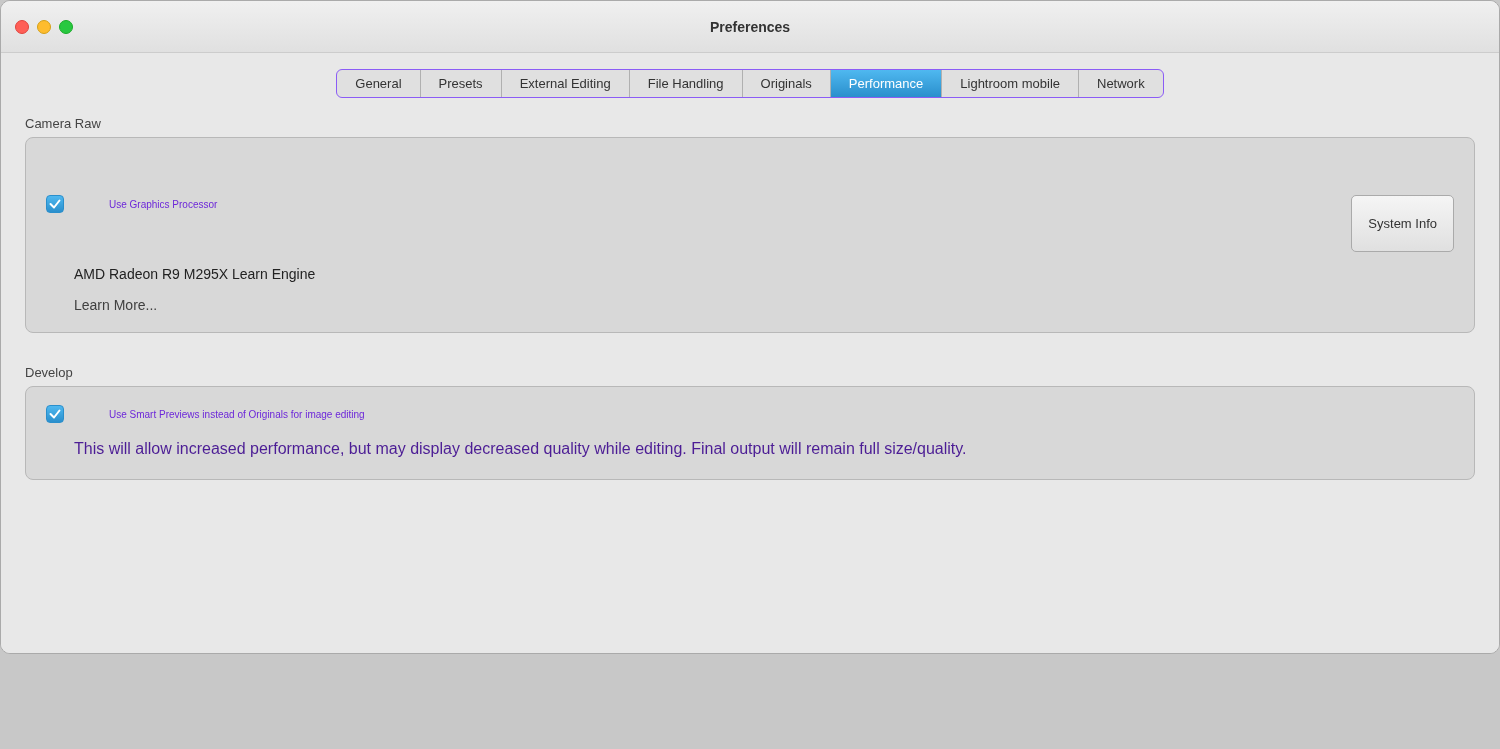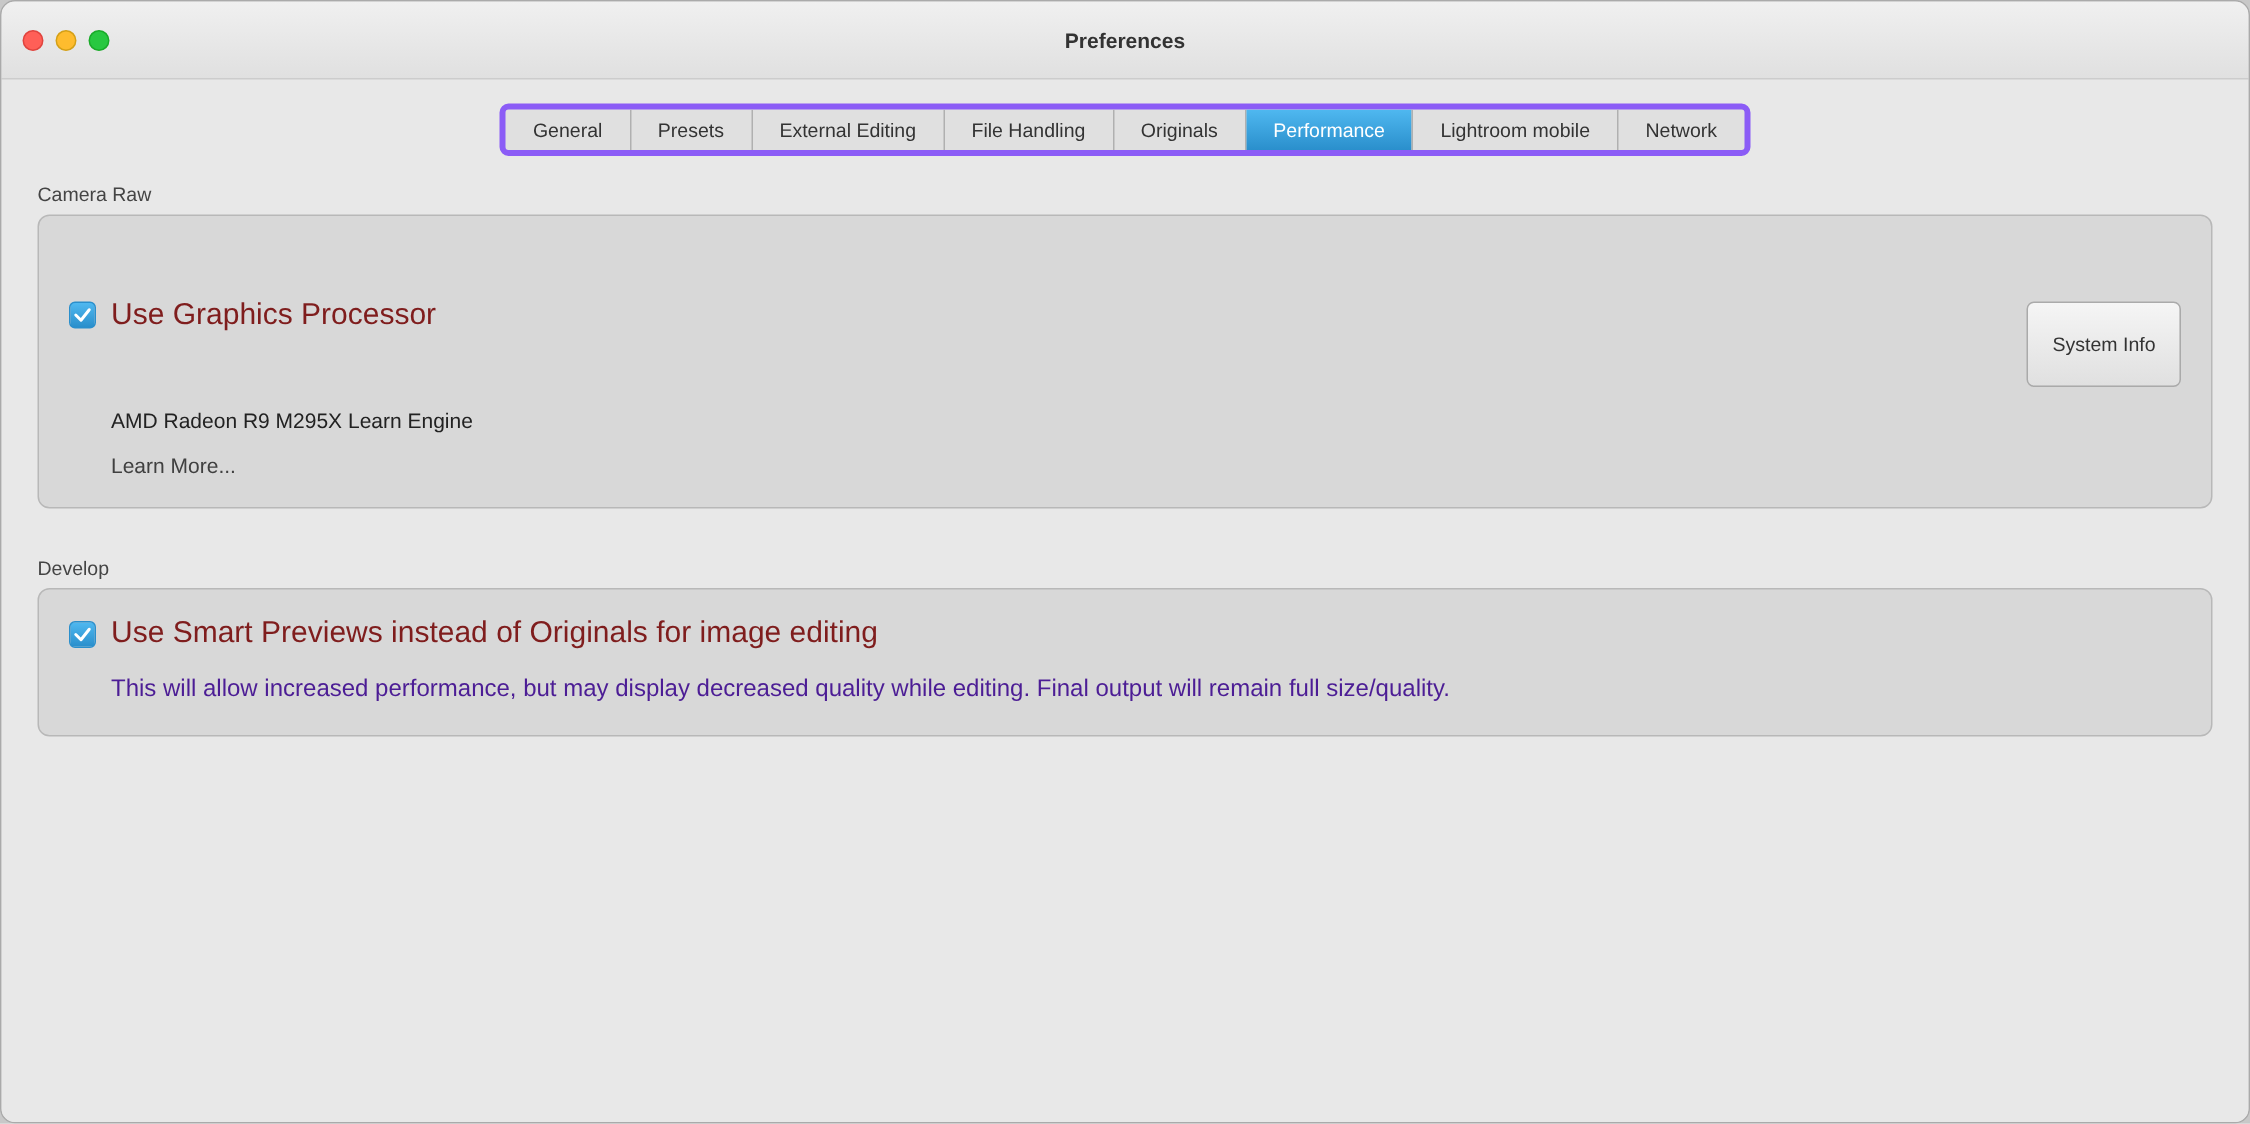--- a/index.html
+++ b/index.html
@@ -11,21 +11,21 @@
     body {
       width: 1500px;
       height: 749px;
       background: #c8c8c8;
       font-family: -apple-system, BlinkMacSystemFont, "Helvetica Neue", Arial, sans-serif;
       overflow: hidden;
     }
 
     .window {
       width: 1500px;
-      height: 749px;
+      height: 654px;
       background: #e8e8e8;
       border-radius: 10px;
       border: 1px solid #aaa;
       display: flex;
       flex-direction: column;
       overflow: hidden;
     }
 
     .titlebar {
       background: linear-gradient(to bottom, #f0f0f0, #e0e0e0);
@@ -85,21 +85,21 @@
     .tabs-bar {
       display: flex;
       align-items: center;
       justify-content: center;
       margin-bottom: 18px;
       flex-shrink: 0;
     }
 
     .tabs-container {
       display: flex;
-      border: 4px solid #8b5cf6;
+      border: 1px solid #8b5cf6;
       border-radius: 6px;
       overflow: hidden;
       background: #e0e0e0;
     }
 
     .tab {
       padding: 6px 18px;
       font-size: 13px;
       color: #333;
       background: transparent;
@@ -165,22 +165,23 @@
       flex-shrink: 0;
       cursor: pointer;
     }
 
     .custom-checkbox svg {
       width: 12px;
       height: 12px;
     }
 
     .checkbox-label {
-      font-size: 20px;
-      color: #7f1d1d;
+      font-size: 10px;
+      color: #6d28d9;
+      margin-left: 35px;
     }
 
     .system-info-btn {
       padding: 20px 16px;
       font-size: 13px;
       color: #333;
       background: linear-gradient(to bottom, #f5f5f5, #e0e0e0);
       border: 1px solid #aaa;
       border-radius: 5px;
       cursor: pointer;

